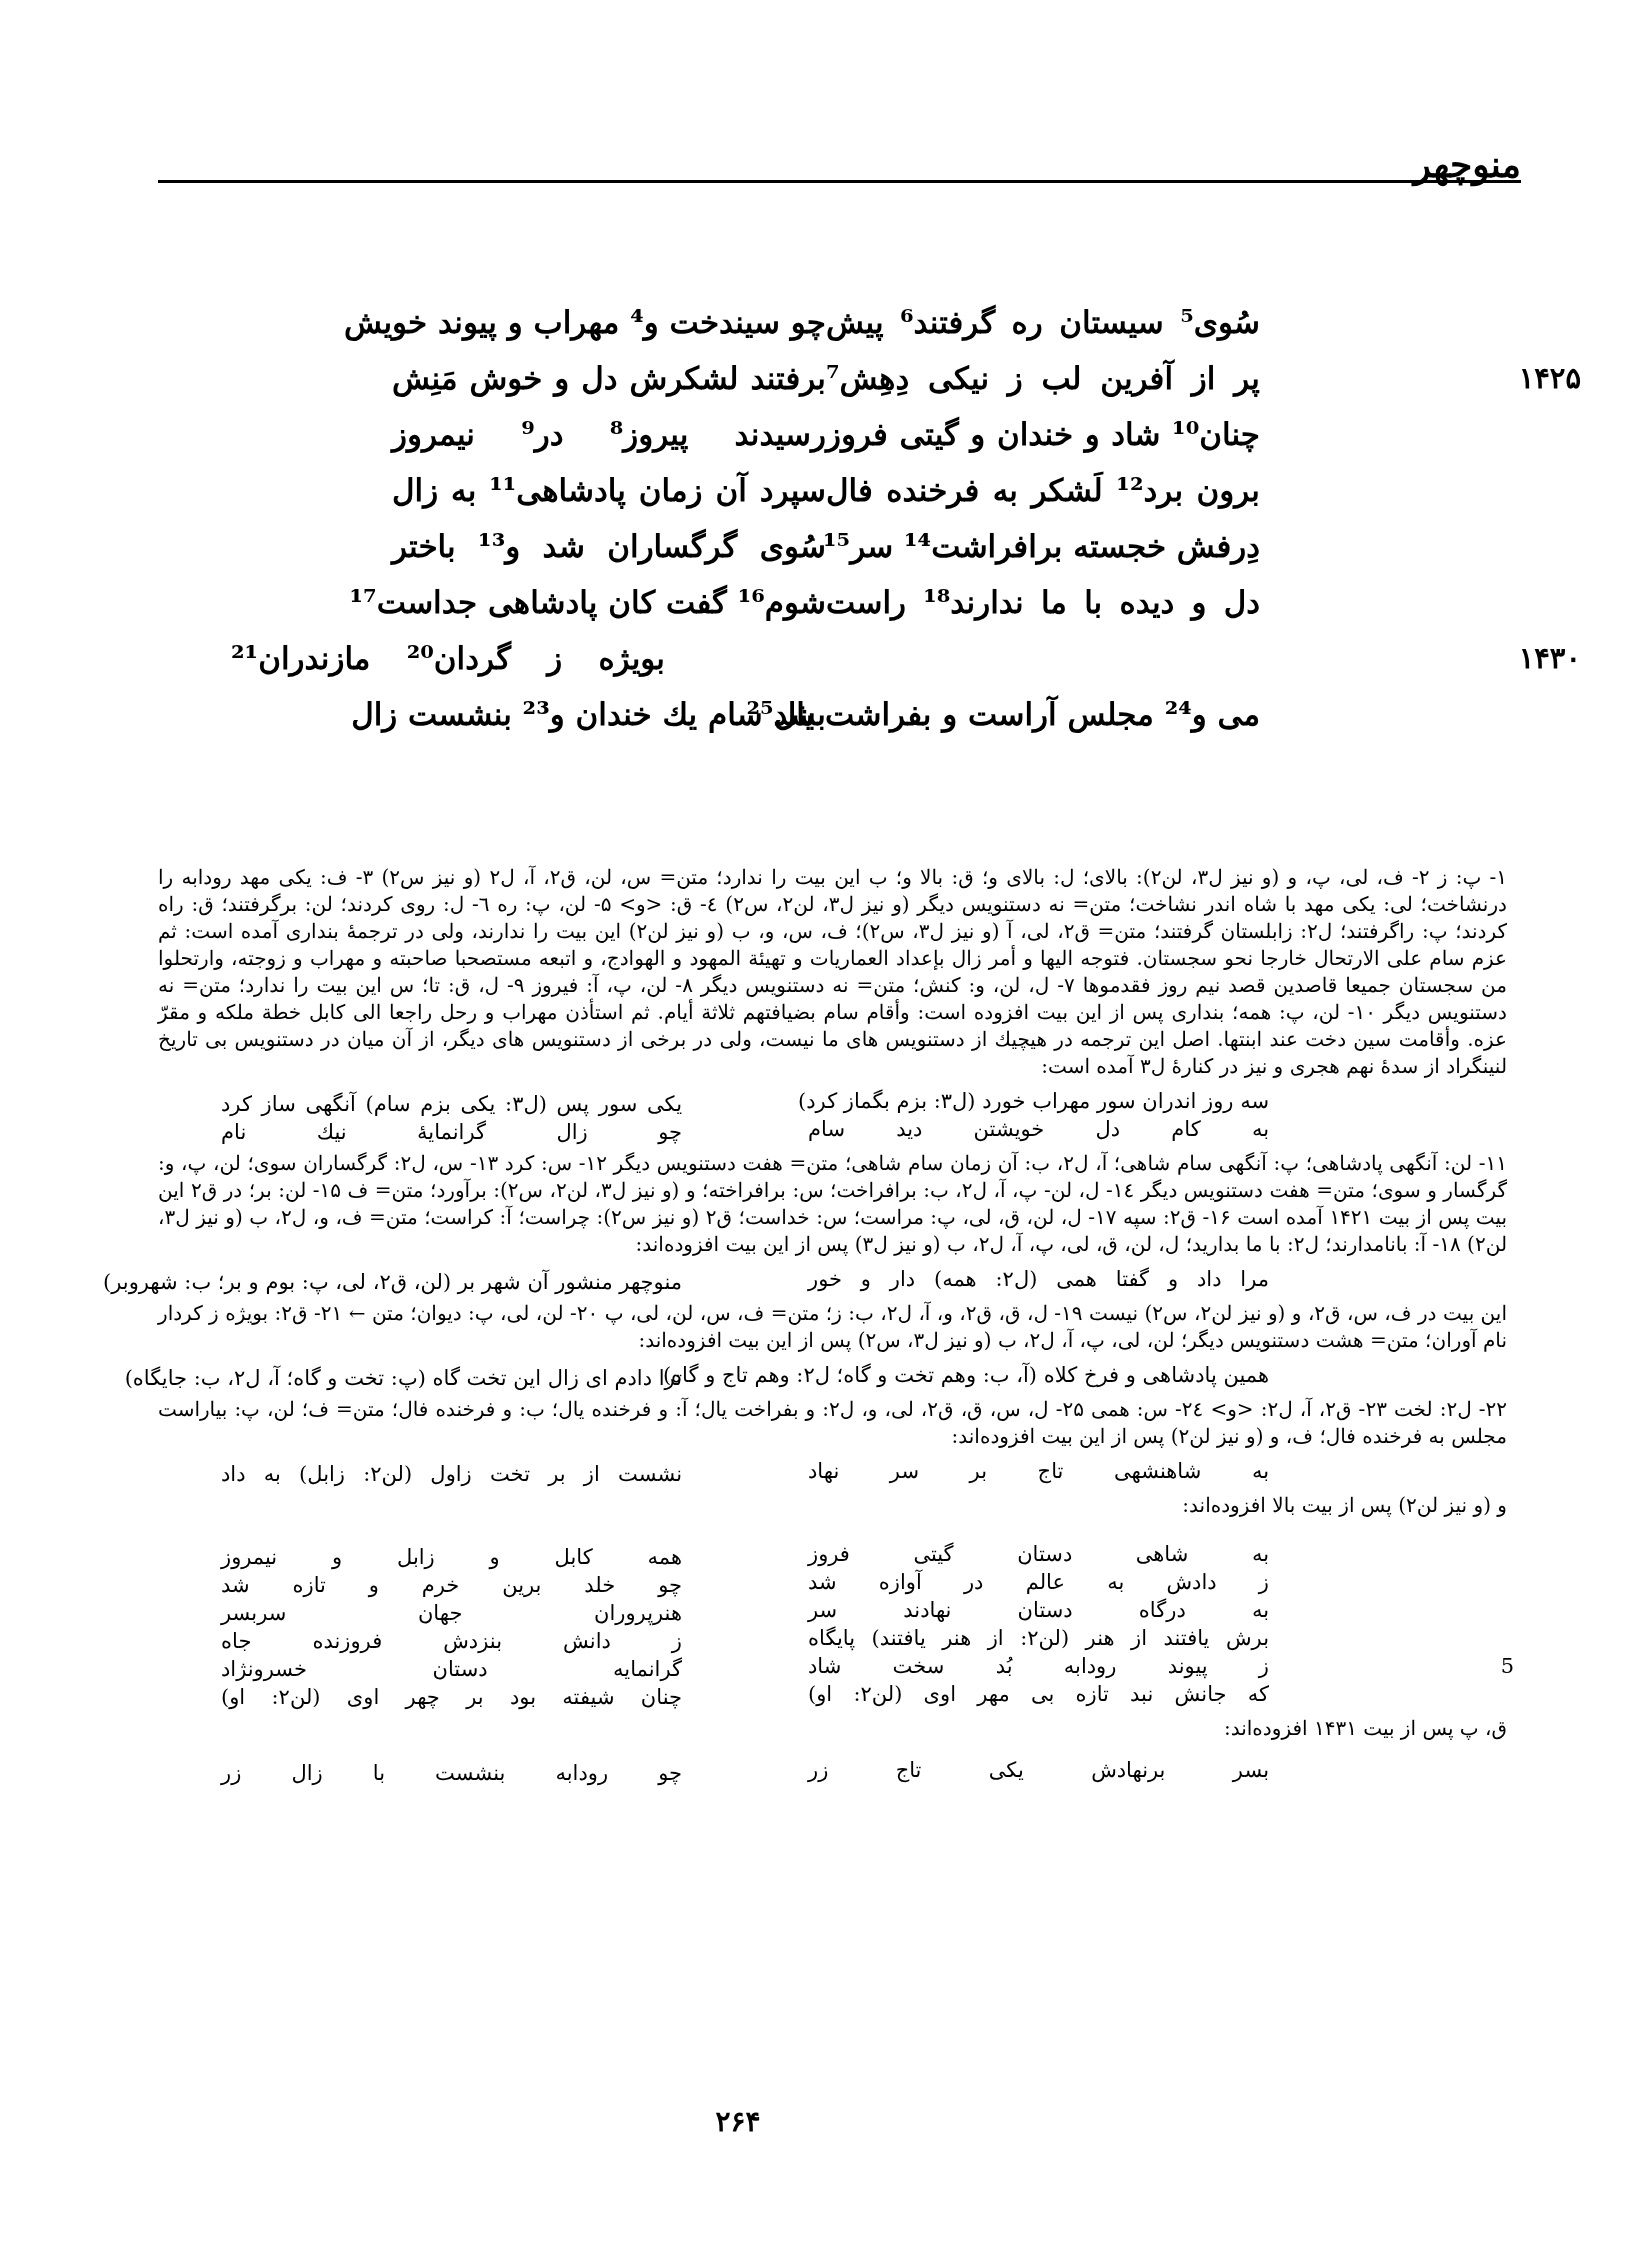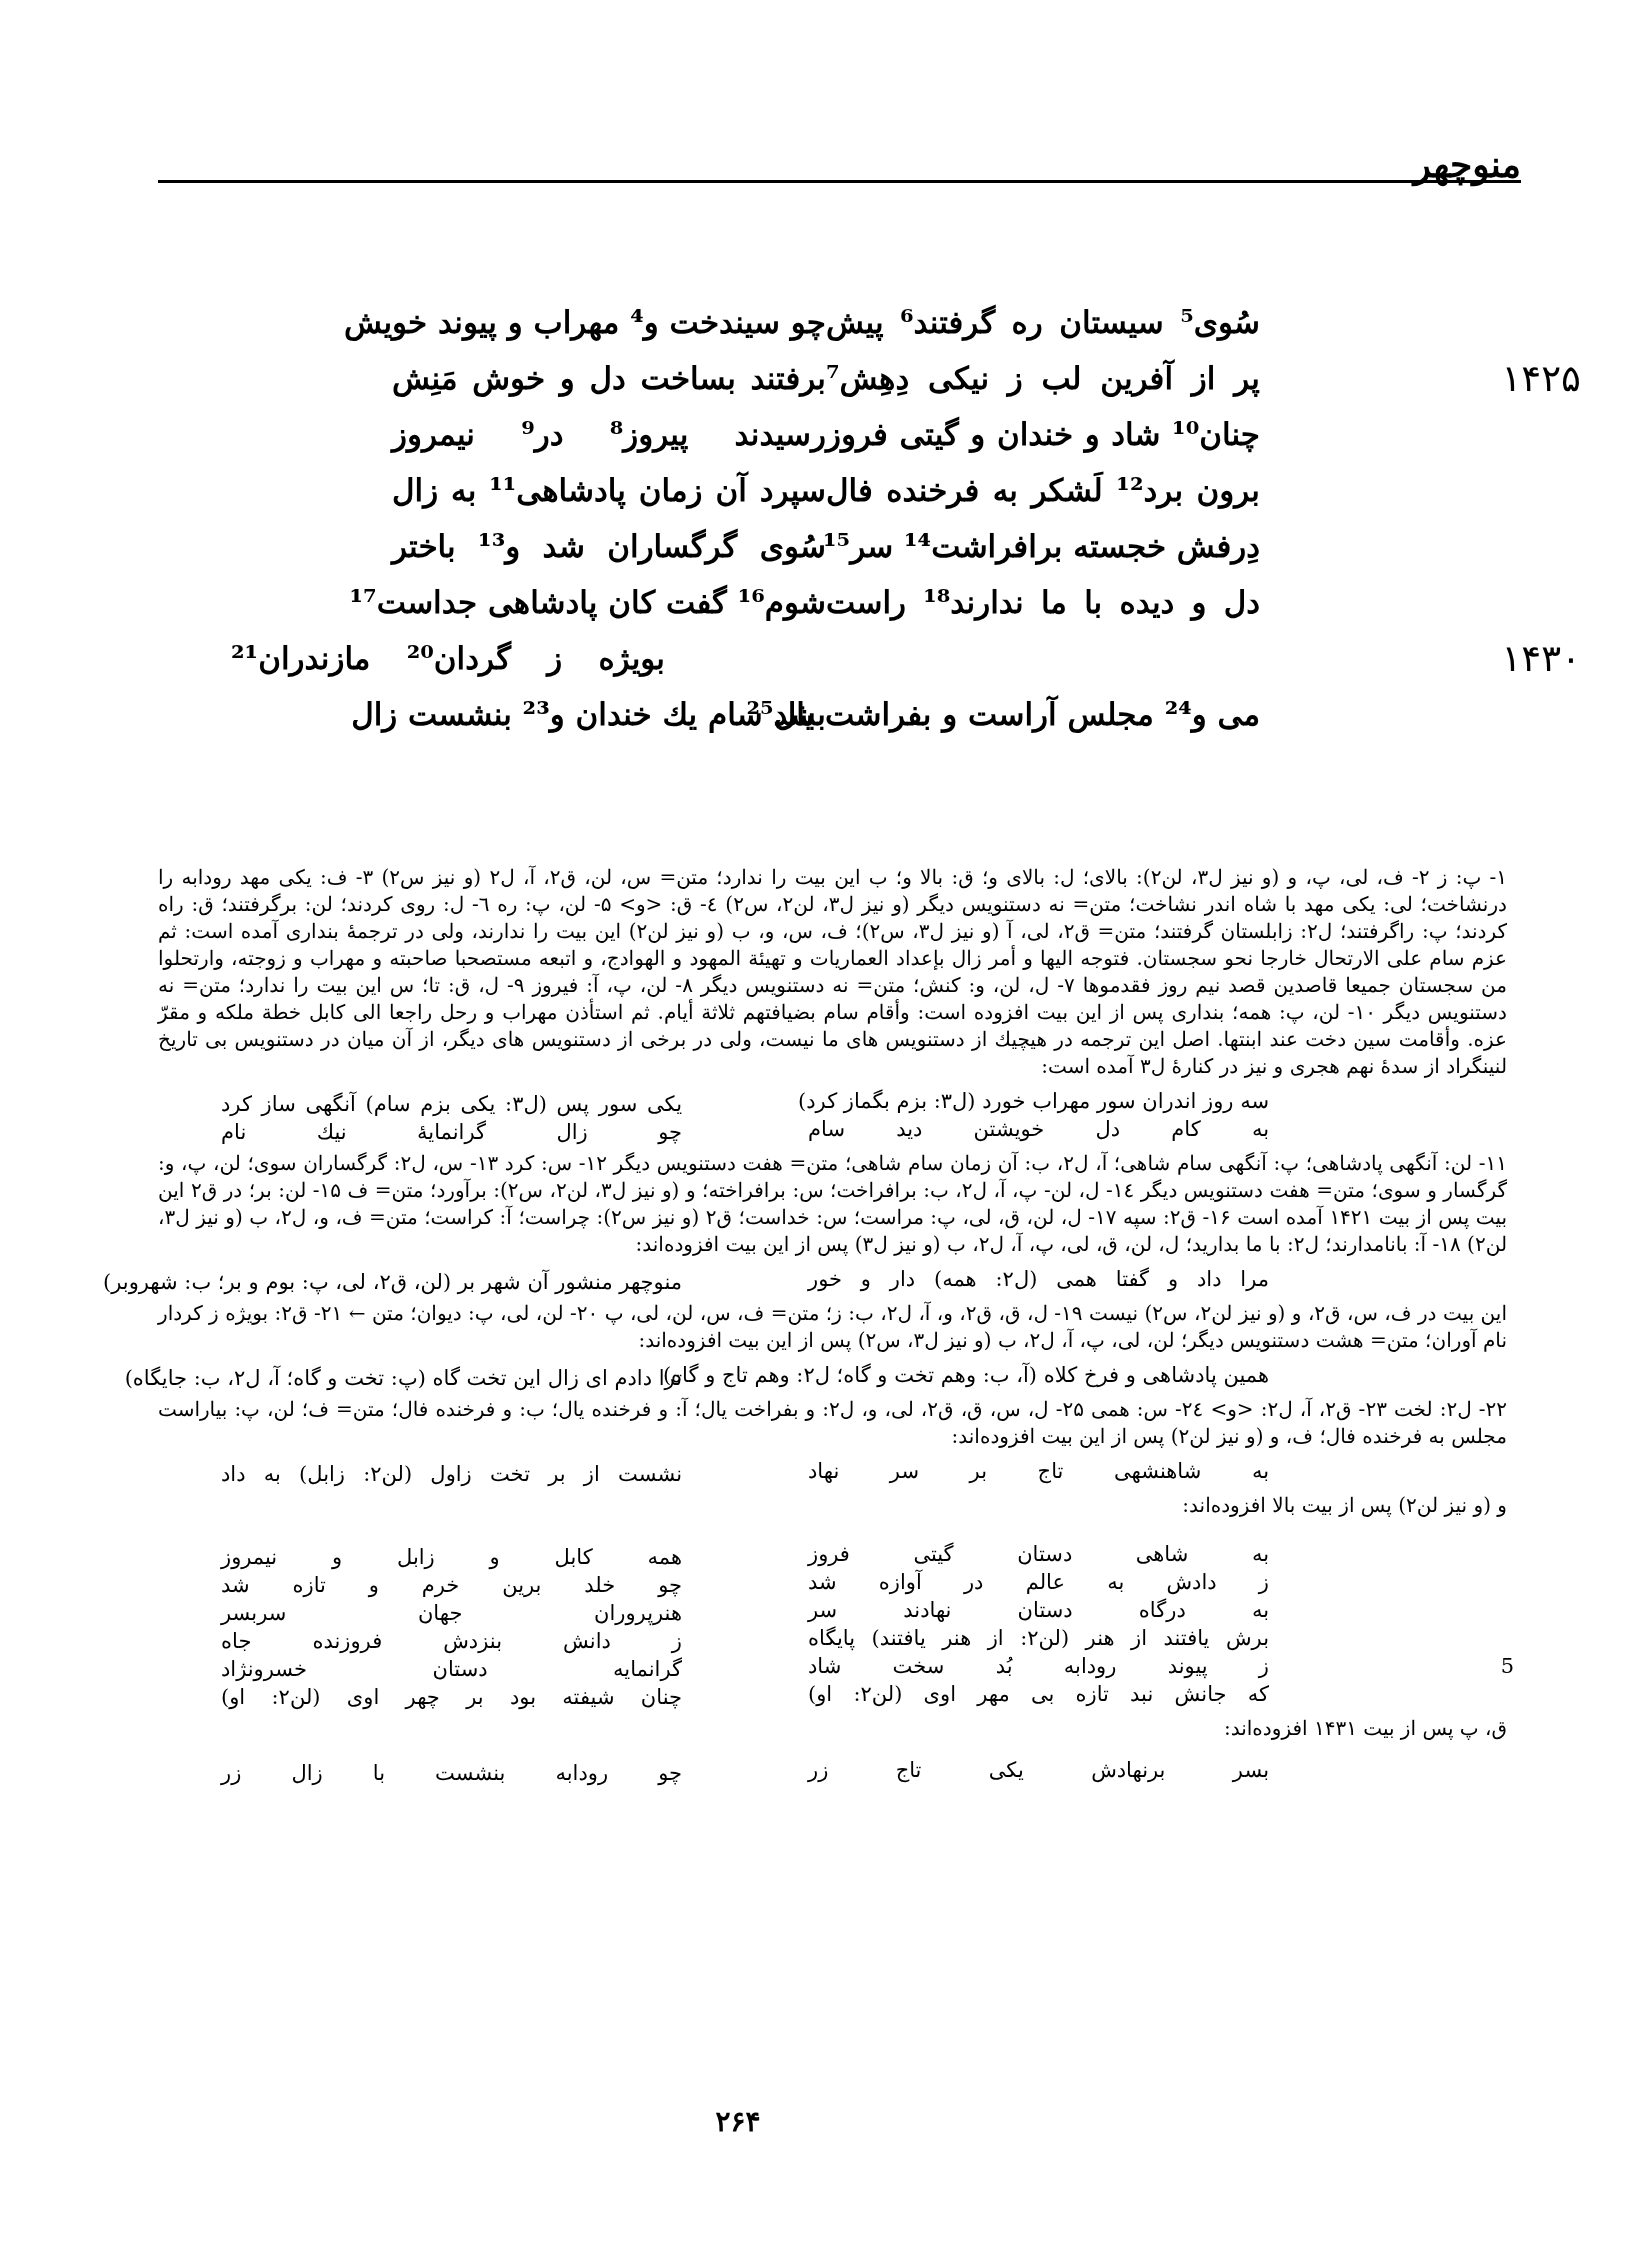--- a/index.html
+++ b/index.html
@@ -22,21 +22,21 @@
   .couplet {
     display: flex; flex-direction: row-reverse; height: 56px; align-items: center;
     position: relative;
   }
   .hemistich {
     width: 434px; font-size: 31px; font-weight: bold; text-align: justify;
     text-align-last: justify; white-space: nowrap;
   }
   .hemistich.right { margin-left: 161px; }
   .verse-num {
-    position: absolute; right: -91px; font-size: 37px; font-weight: normal;
+    position: absolute; right: -91px; font-size: 29px; font-weight: bold;
   }
   .footnotes {
     position: absolute; top: 864px; left: 158px; width: 1349px;
     font-size: 20px; line-height: 27px; text-align: justify;
   }
   .fn-para { margin: 0; }
   .quote-block { margin: 7px 0 7px 0; }
   .quote-line {
     display: flex; flex-direction: row-reverse; height: 28px; align-items: center;
   }
@@ -55,21 +55,21 @@
 <div class="head-rule"></div>
 
 <div class="poem rtl">
   <div class="couplet">
     <span class="verse-num"></span>
     <span class="hemistich right">چو سیندخت و⁴ مهراب و پیوند خویش</span>
     <span class="hemistich left">سُوی⁵ سیستان ره گرفتند⁶ پیش</span>
   </div>
   <div class="couplet">
     <span class="verse-num">۱۴۲۵</span>
-    <span class="hemistich right">برفتند بساخت دل و خوش مَنِش</span>
+    <span class="hemistich right">برفتند لشکرش دل و خوش مَنِش</span>
     <span class="hemistich left">پر از آفرین لب ز نیکی دِهِش⁷</span>
   </div>
   <div class="couplet">
     <span class="verse-num"></span>
     <span class="hemistich right">رسیدند پیروز⁸ در⁹ نیمروز</span>
     <span class="hemistich left">چنان¹⁰ شاد و خندان و گیتی فروز</span>
   </div>
   <div class="couplet">
     <span class="verse-num"></span>
     <span class="hemistich right">سپرد آن زمان پادشاهی¹¹ به زال</span>

